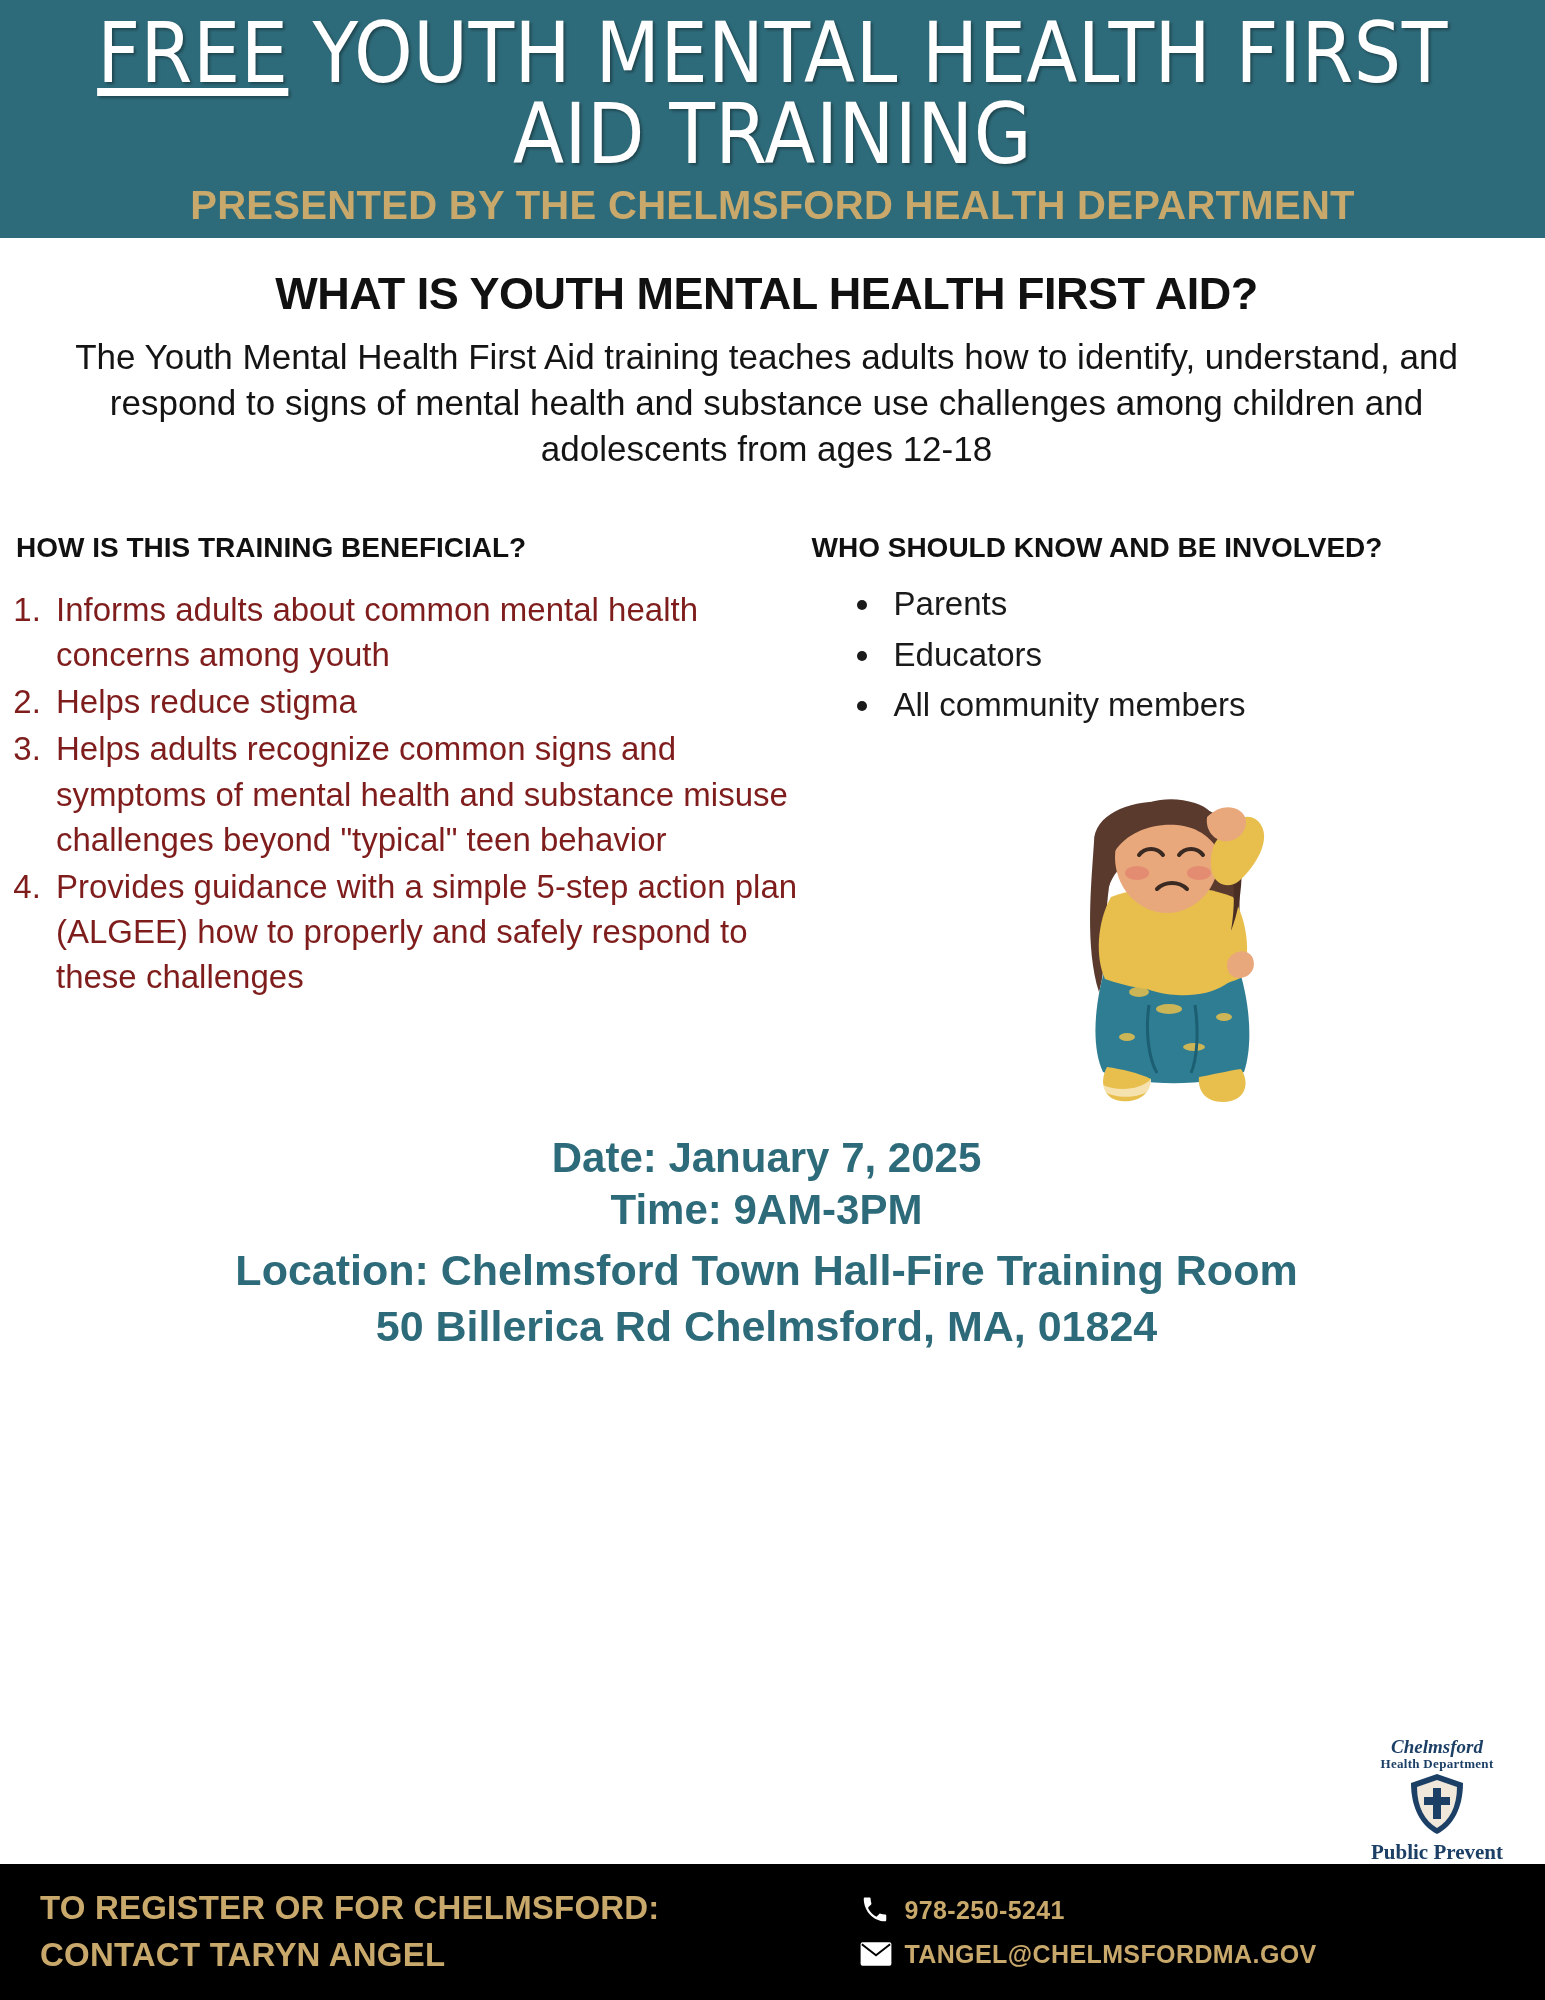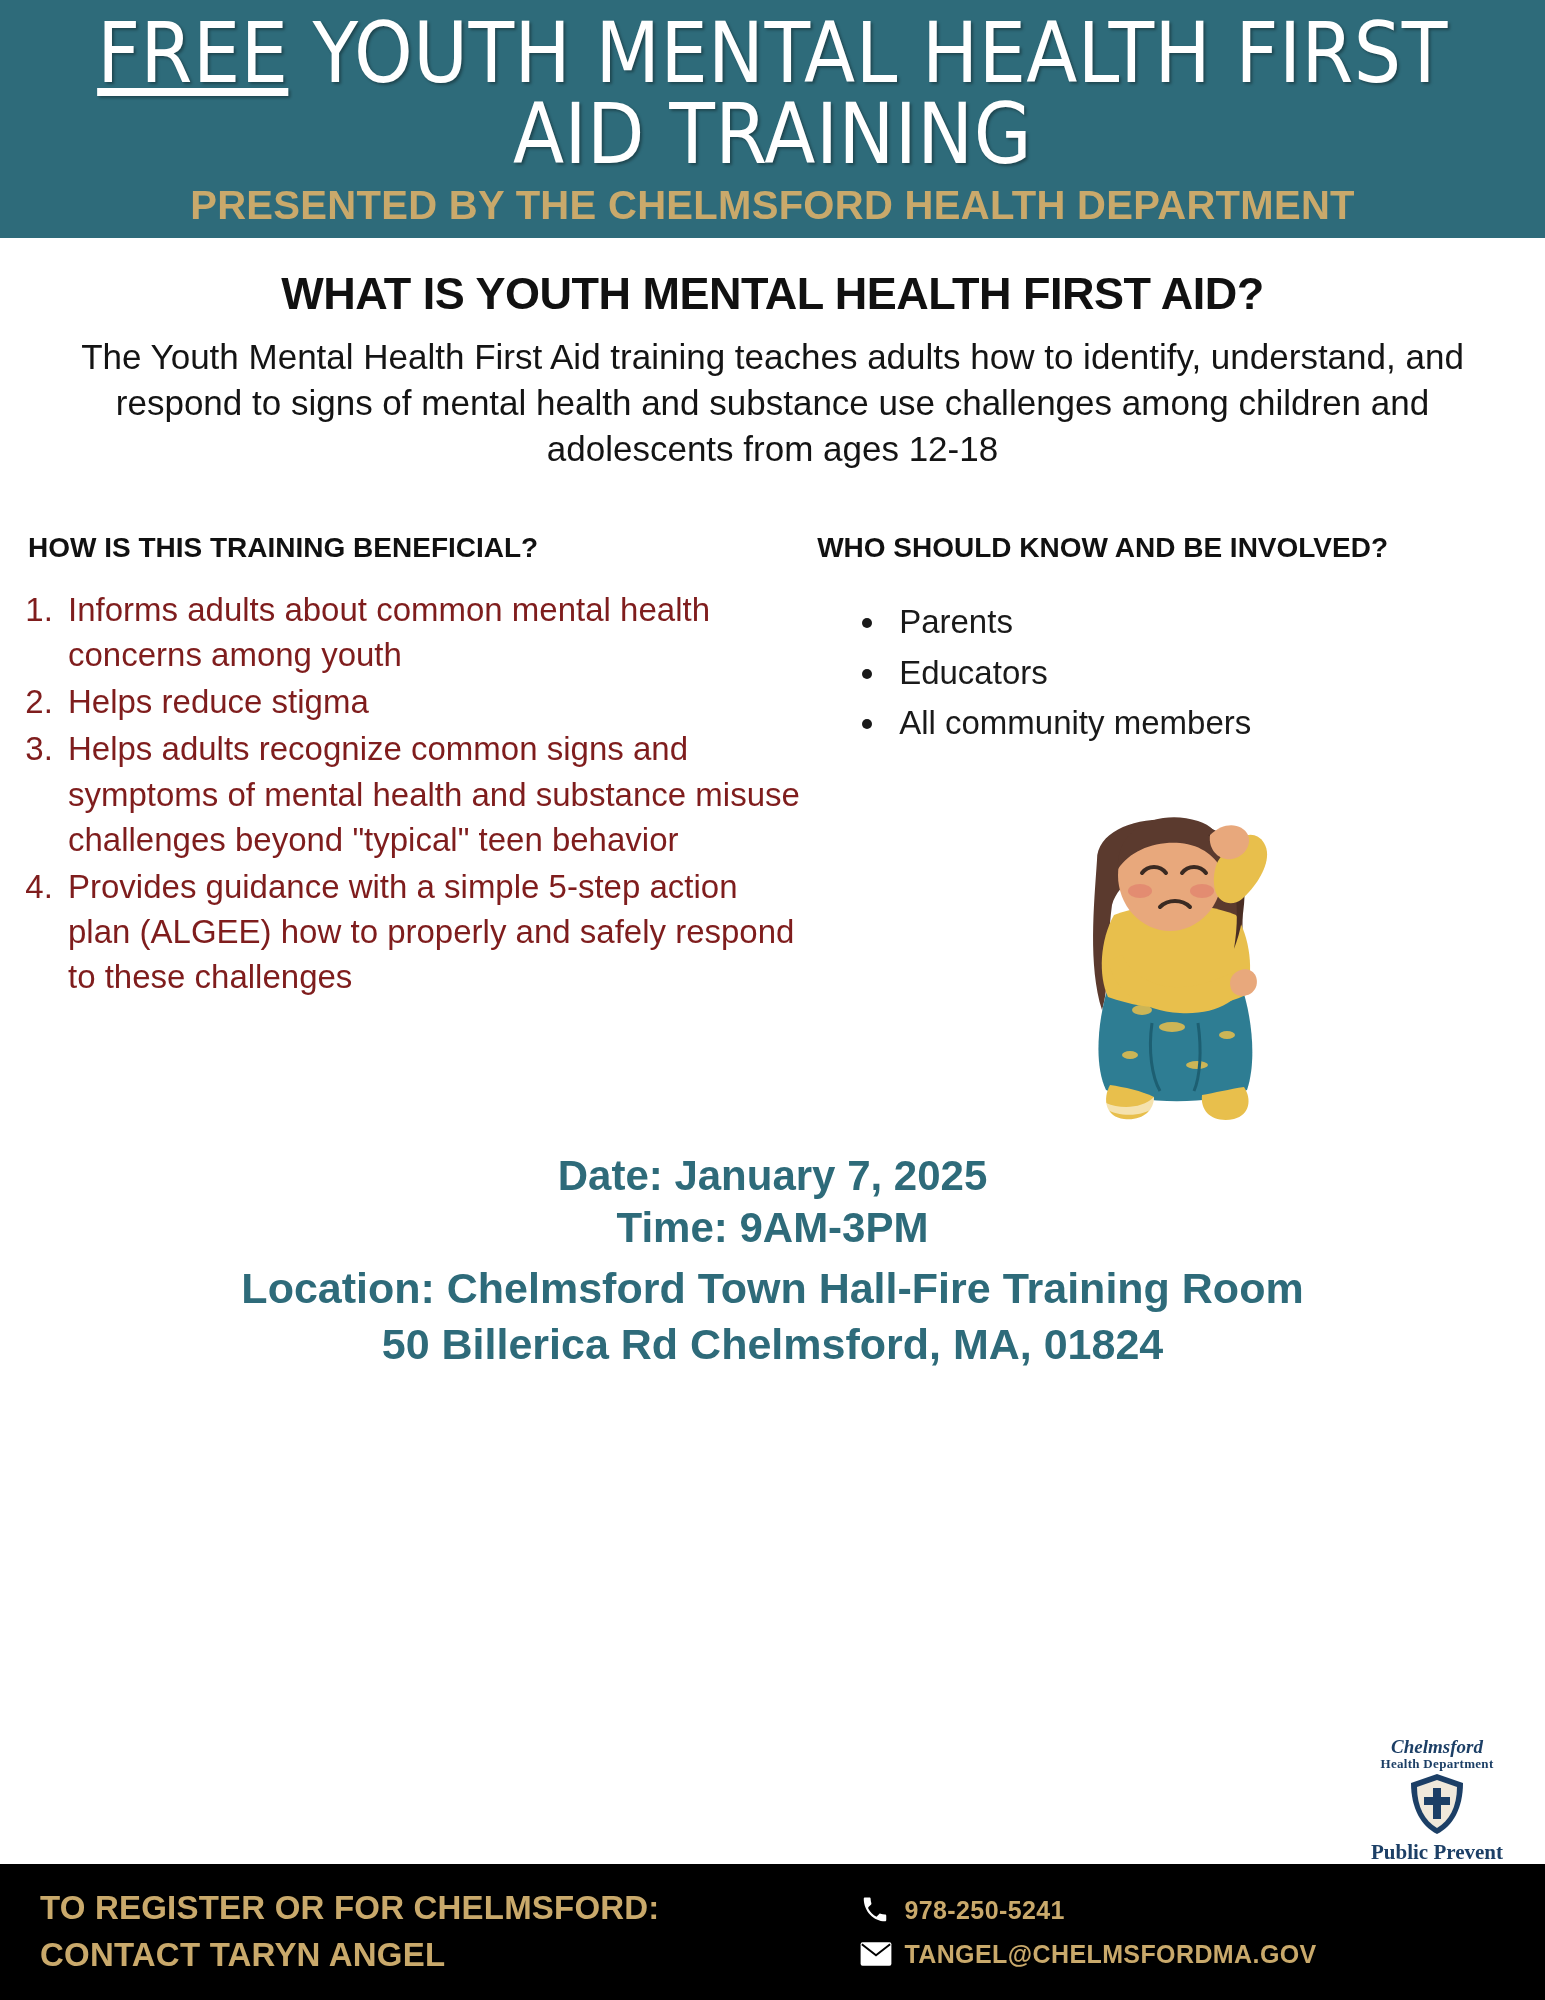--- a/index.html
+++ b/index.html
@@ -42,21 +42,21 @@
     color: #c9a96b;
     font-size: 40px;
     font-weight: bold;
     letter-spacing: 0.3px;
     margin-top: 8px;
     font-family: "Liberation Sans", sans-serif;
   }
 
   
   .content {
-    padding: 22px 28px 0 28px;
+    padding: 22px 28px 0 16px;
     box-sizing: border-box;
   }
   .section-title {
     text-align: center;
     font-size: 45px;
     font-weight: bold;
     color: #111111;
     letter-spacing: -0.5px;
     margin: 8px 0 14px 0;
   }
@@ -89,21 +89,21 @@
     font-size: 33px;
     line-height: 1.37;
     color: #7f1d1d;
   }
   ol.benefits li {
     margin-bottom: 2px;
     padding-left: 6px;
   }
 
   ul.audience {
-    margin: 34px 0 0 0;
+    margin: 16px 0 0 0;
     padding-left: 72px;
     font-size: 33px;
     line-height: 1.42;
     color: #1a1a1a;
   }
   ul.audience li { margin-bottom: 4px; padding-left: 10px; }
 
   
   .illus-wrap {
     position: relative;

